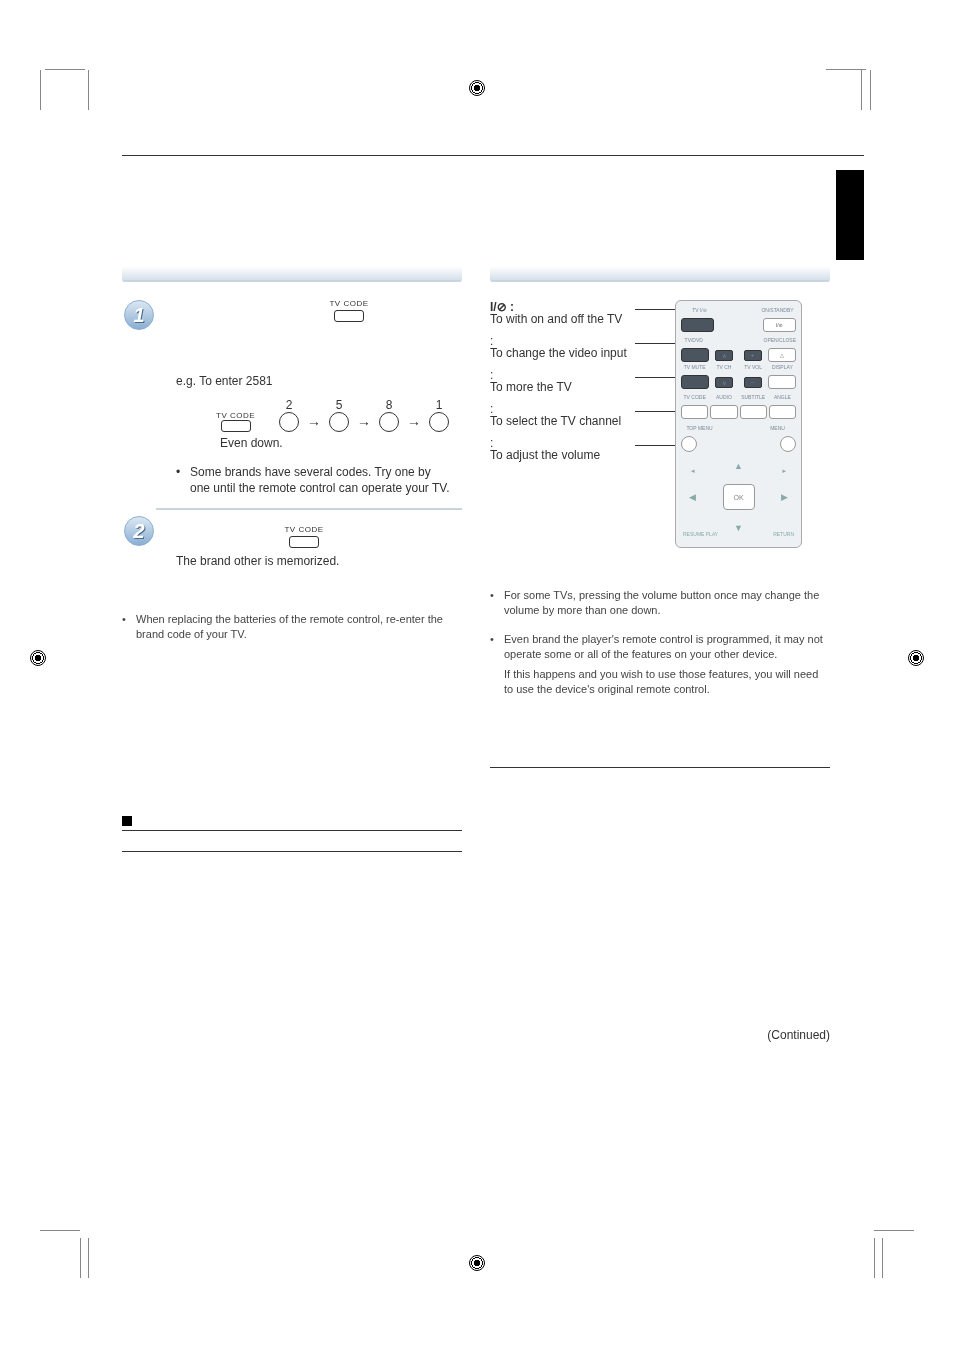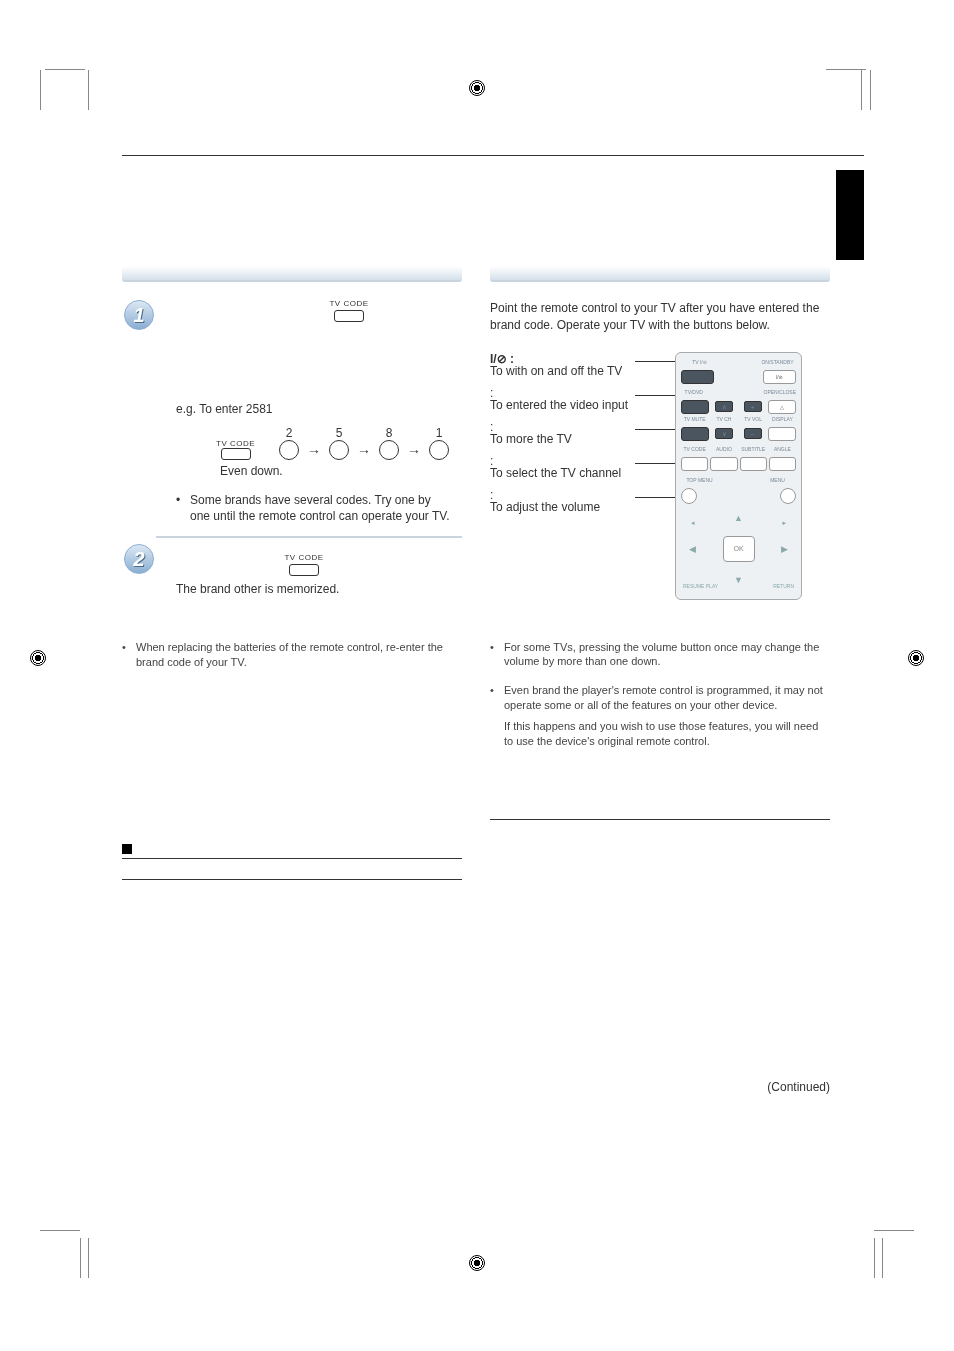--- a/index.html
+++ b/index.html
@@ -105,21 +105,21 @@
   .btn-rect {
     display: inline-block;
     width: 28px;
     height: 10px;
     border: 1px solid #333;
     border-radius: 3px;
     vertical-align: middle;
   }
 
   .eg-row {
-    margin-top: 80px;
+    margin-top: 52px;
     margin-left: -30px;
   }
   .digits-row {
     display: flex;
     align-items: flex-end;
     gap: 6px;
     margin-top: 10px;
     margin-left: 10px;
   }
   .digit-col {
@@ -441,31 +441,30 @@
         <span class="sq-mark"></span>
         <span class="blank-title"></span>
       </div>
       <div style="border-top:1px solid #333;margin-top:20px;"></div>
 
     </div>
 
     <div class="col col-right">
       <div class="gradient-bar"></div>
 
-      <div class="right-intro">Point the remote control to your TV after you have entered the brand code. Operate your TV with the buttons below.</div>
 
       <div class="func-block">
         <div class="func-labels">
           <div class="func-item">
             <span class="power-sym">I/⊘ :</span><span class="line"></span>
             <span class="func-desc">To with on and off the TV</span>
           </div>
           <div class="func-item">
             <span>:</span><span class="line"></span>
-            <span class="func-desc">To entered the video input</span>
+            <span class="func-desc">To change the video input</span>
           </div>
           <div class="func-item">
             <span>:</span><span class="line"></span>
             <span class="func-desc">To more the TV</span>
           </div>
           <div class="func-item">
             <span>:</span><span class="line"></span>
             <span class="func-desc">To select the TV channel</span>
           </div>
           <div class="func-item">

